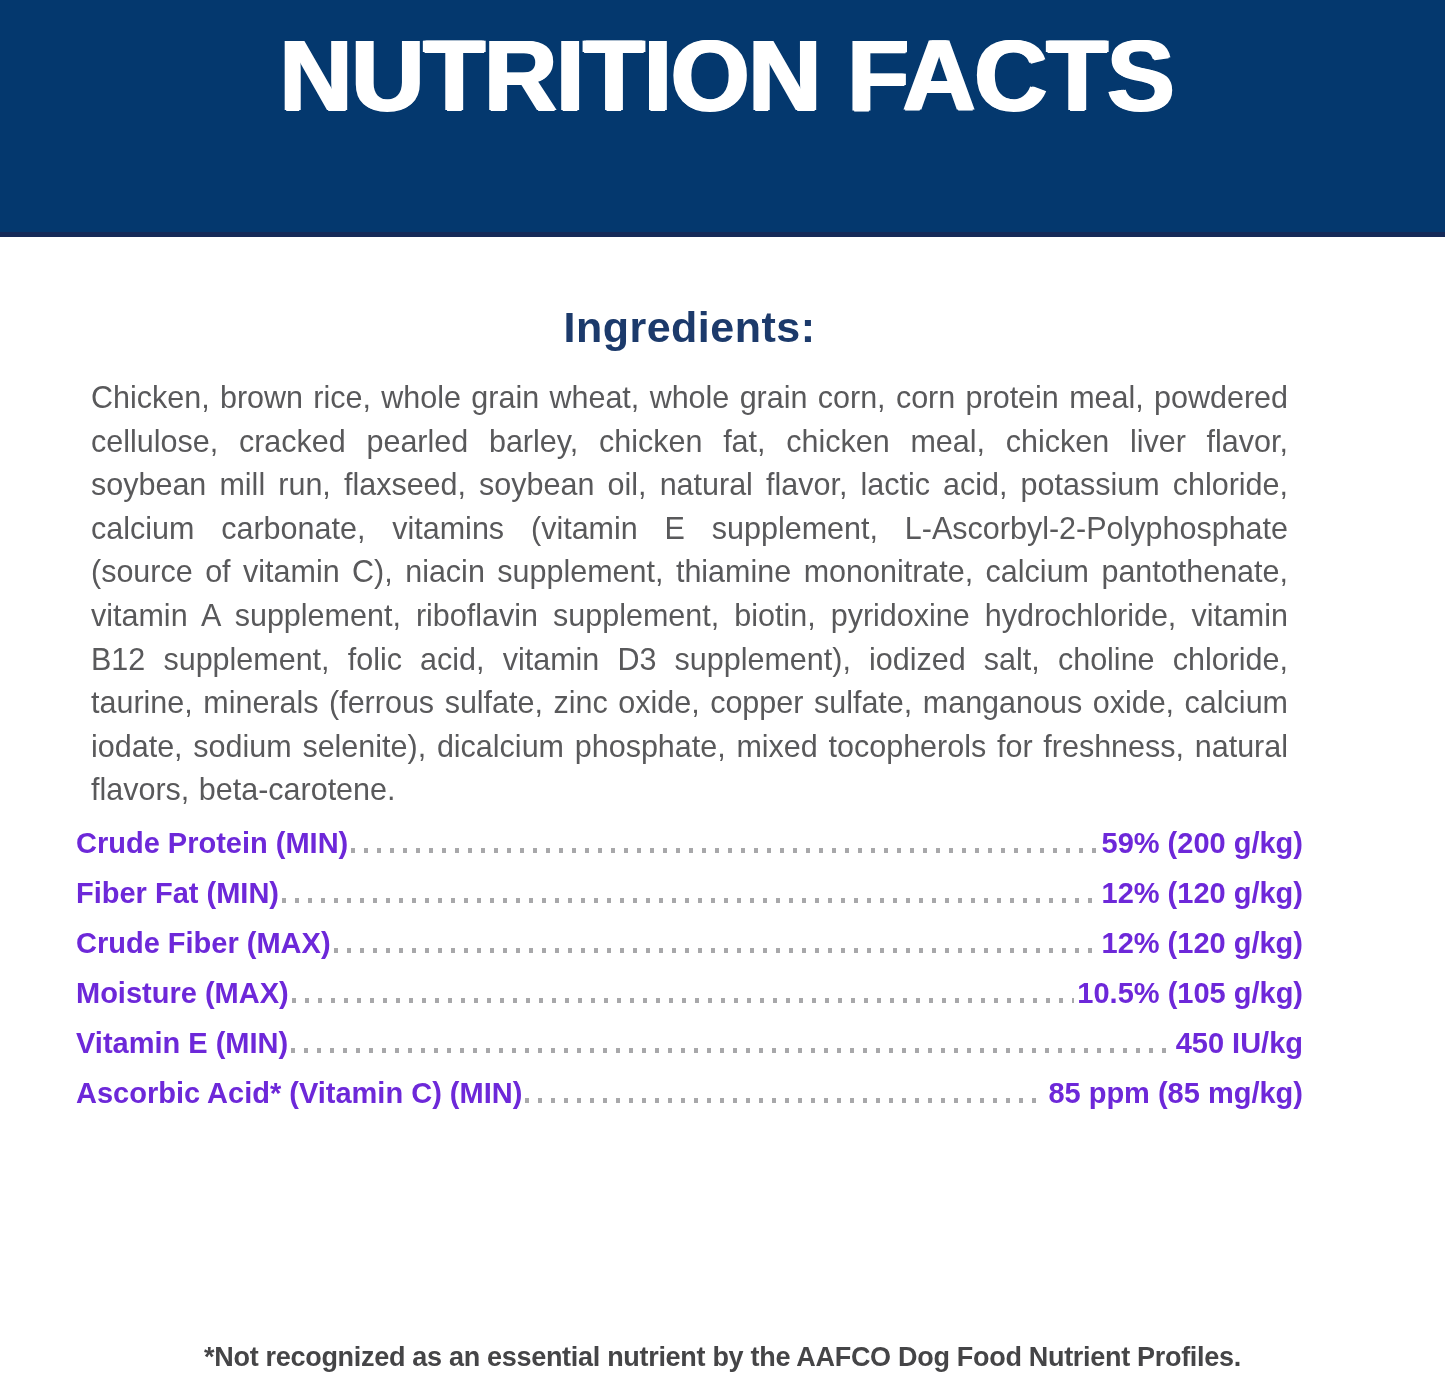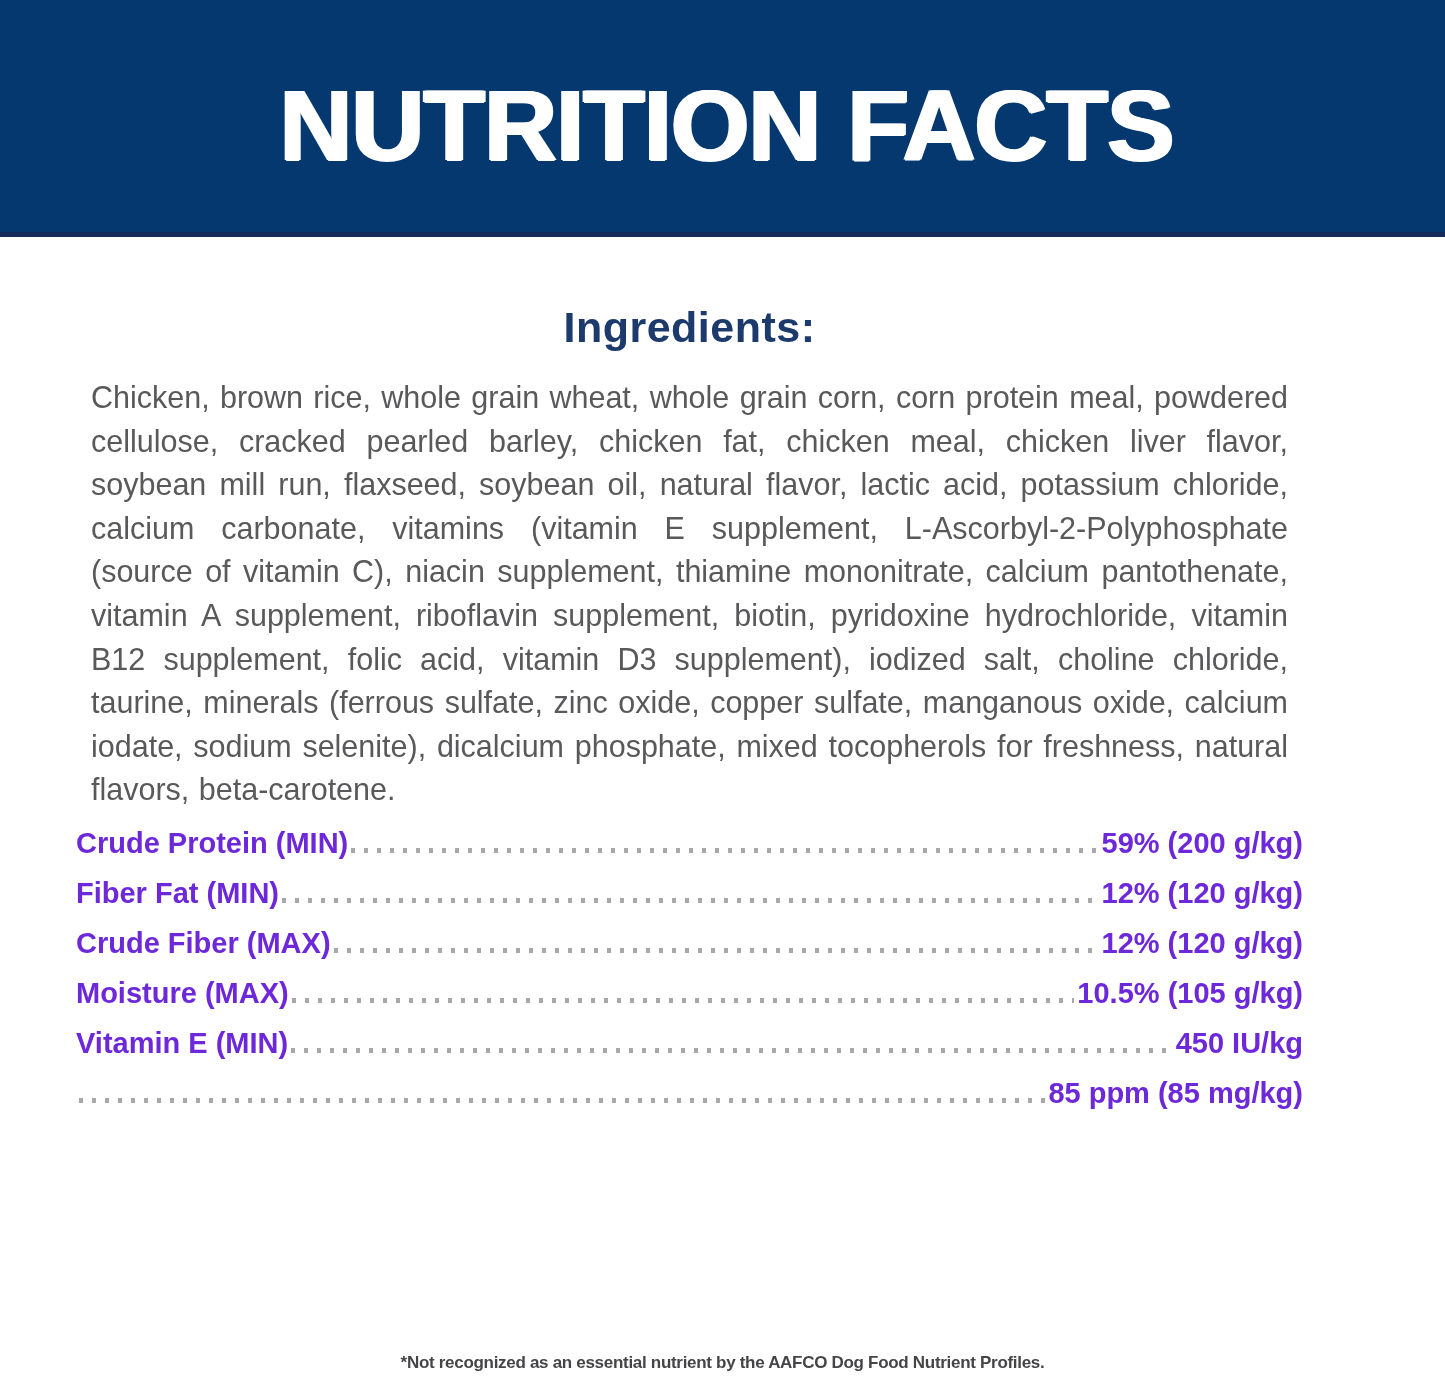--- a/index.html
+++ b/index.html
@@ -8,21 +8,21 @@
     width:1445px;height:1378px;
     background:#ffffff;
     overflow:hidden;
     font-family:"Liberation Sans", sans-serif;
   }
   
   .banner{
     height:232px;
     background:#04386e;
     border-bottom:5px solid #152a58;
-    display:flex;align-items:center;justify-content:center;padding-left:8px;
+    display:flex;align-items:flex-start;justify-content:center;padding-left:8px;
   }
   .banner h1{
     margin:0;
     padding-top:18px;
     color:#ffffff;
     font-size:101px;
     font-weight:bold;
     letter-spacing:-1px;
     text-shadow:1.6px 0 0 #ffffff, -1.6px 0 0 #ffffff, 0 1px 0 #ffffff;
     white-space:nowrap;
@@ -67,21 +67,21 @@
     background-image:repeating-linear-gradient(to right,#a8a8aa 0px,#a8a8aa 4px,transparent 4px,transparent 13px);
     background-repeat:repeat-x;
   }
   .ga-value{white-space:nowrap;text-align:right;}
   
   .footnote{
     position:absolute;
     left:0;right:0;bottom:5px;
     text-align:center;
     color:#454547;
-    font-size:17px;
+    font-size:27px;
     font-weight:bold;
     letter-spacing:-0.3px;
   }
 </style>
 </head>
 <body>
 
 <div class="page">
 
   <div class="banner">
@@ -121,20 +121,21 @@
         <span class="ga-value">10.5% (105 g/kg)</span>
       </div>
 
       <div class="ga-row">
         <span class="ga-label">Vitamin E (MIN)</span>
         <span class="ga-dots"></span>
         <span class="ga-value">450 IU/kg</span>
       </div>
 
       <div class="ga-row">
+        <span class="ga-label">Ascorbic Acid* (Vitamin C) (MIN)</span>
         <span class="ga-dots"></span>
         <span class="ga-value">85 ppm (85 mg/kg)</span>
       </div>
 
     </div>
   </div>
 
   <div class="footnote">*Not recognized as an essential nutrient by the AAFCO Dog Food Nutrient Profiles.</div>
 
 </div>

